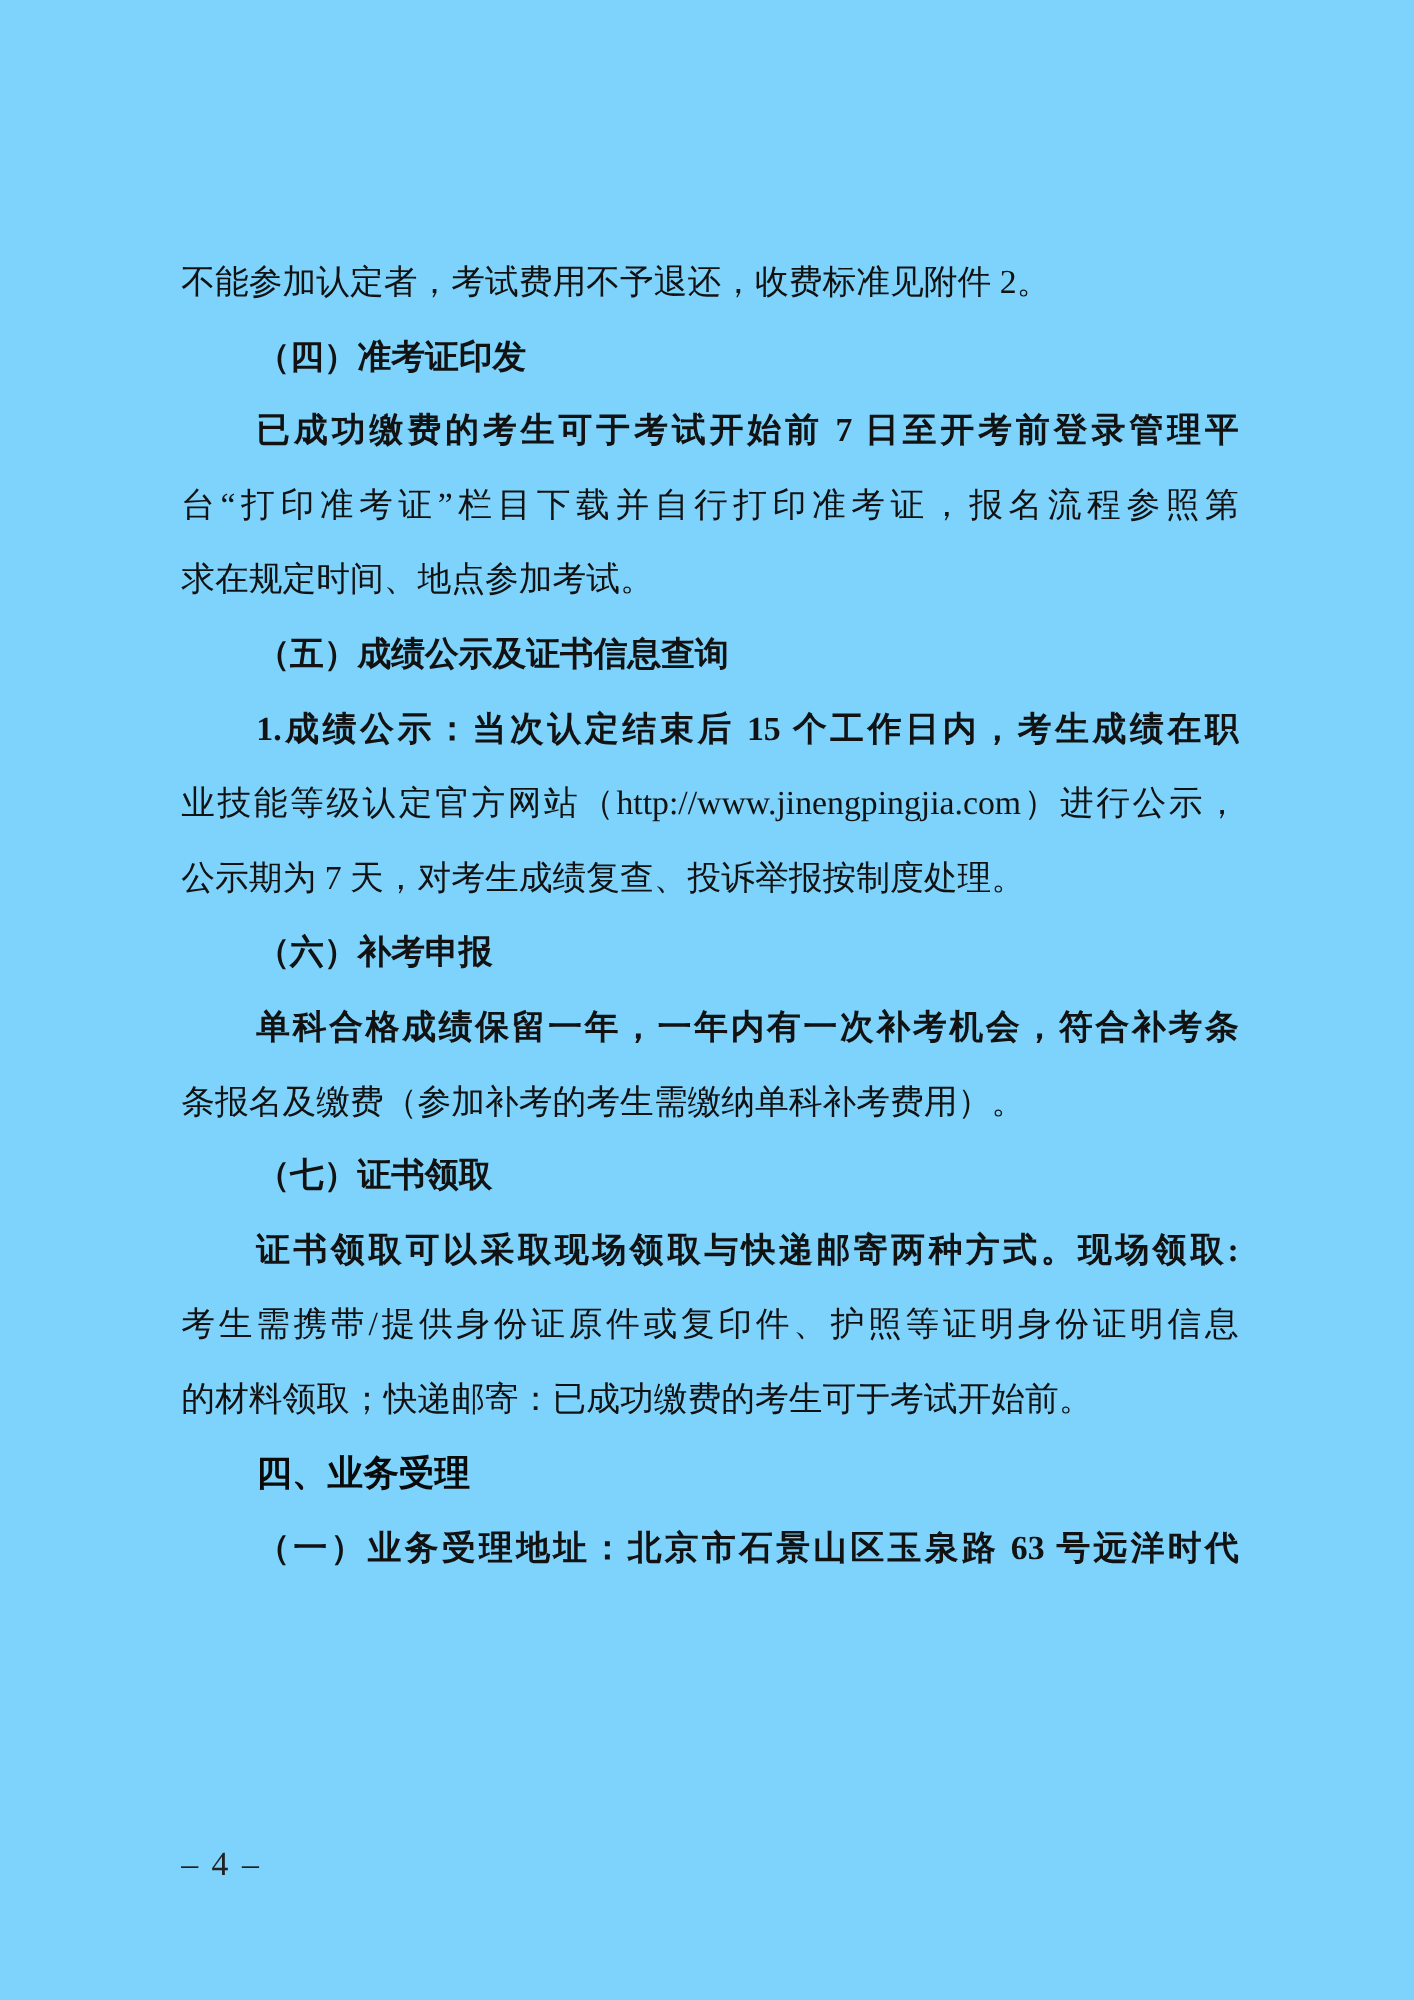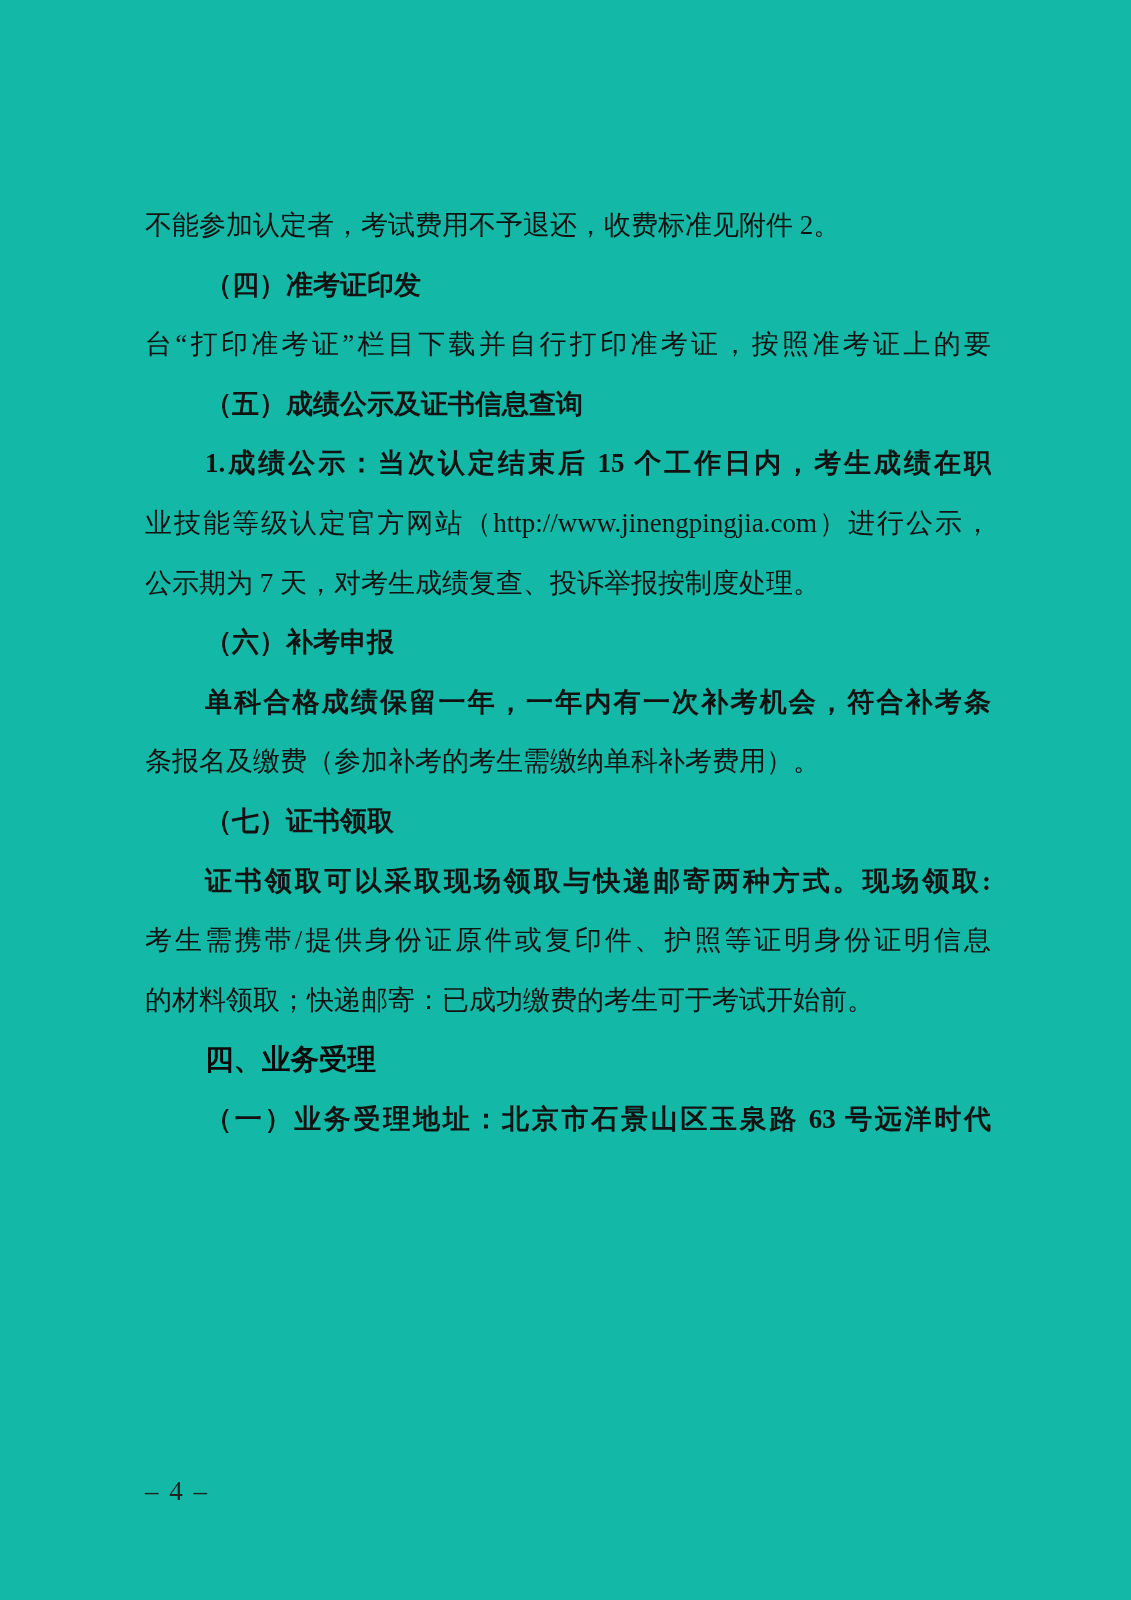--- a/index.html
+++ b/index.html
@@ -8,21 +8,21 @@
     height: 1600px;
     background: #ffffff;
     font-family: "Liberation Serif", "DejaVu Serif", serif;
     color: #111111;
     overflow: hidden;
   }
   .page {
     position: relative;
     width: 1131px;
     height: 1600px;
-    background: #14b8a6;
+    background: #7dd3fc;
   }
   .doc-body {
     position: absolute;
     left: 145px;
     top: 196px;
     width: 846px;
   }
   .line {
     height: 59.6px;
     line-height: 59.6px;
@@ -59,21 +59,23 @@
     font-family: "Liberation Serif", "DejaVu Serif", serif;
   }
 </style>
 </head>
 <body>
 
 <div class="page">
   <div class="doc-body">
     <div class="line">不能参加认定者，考试费用不予退还，收费标准见附件 2。</div>
     <div class="line indent">（四）准考证印发</div>
-    <div class="line stretch">台“打印准考证”栏目下载并自行打印准考证，按照准考证上的要</div>
+    <div class="line indent stretch">已成功缴费的考生可于考试开始前 7 日至开考前登录管理平</div>
+    <div class="line stretch">台“打印准考证”栏目下载并自行打印准考证，报名流程参照第</div>
+    <div class="line">求在规定时间、地点参加考试。</div>
     <div class="line indent">（五）成绩公示及证书信息查询</div>
     <div class="line indent stretch">1.成绩公示：当次认定结束后 15 个工作日内，考生成绩在职</div>
     <div class="line stretch">业技能等级认定官方网站（http://www.jinengpingjia.com）进行公示，</div>
     <div class="line">公示期为 7 天，对考生成绩复查、投诉举报按制度处理。</div>
     <div class="line indent">（六）补考申报</div>
     <div class="line indent stretch">单科合格成绩保留一年，一年内有一次补考机会，符合补考条</div>
     <div class="line">条报名及缴费（参加补考的考生需缴纳单科补考费用）。</div>
     <div class="line indent">（七）证书领取</div>
     <div class="line indent stretch">证书领取可以采取现场领取与快递邮寄两种方式。现场领取:</div>
     <div class="line stretch">考生需携带/提供身份证原件或复印件、护照等证明身份证明信息</div>

